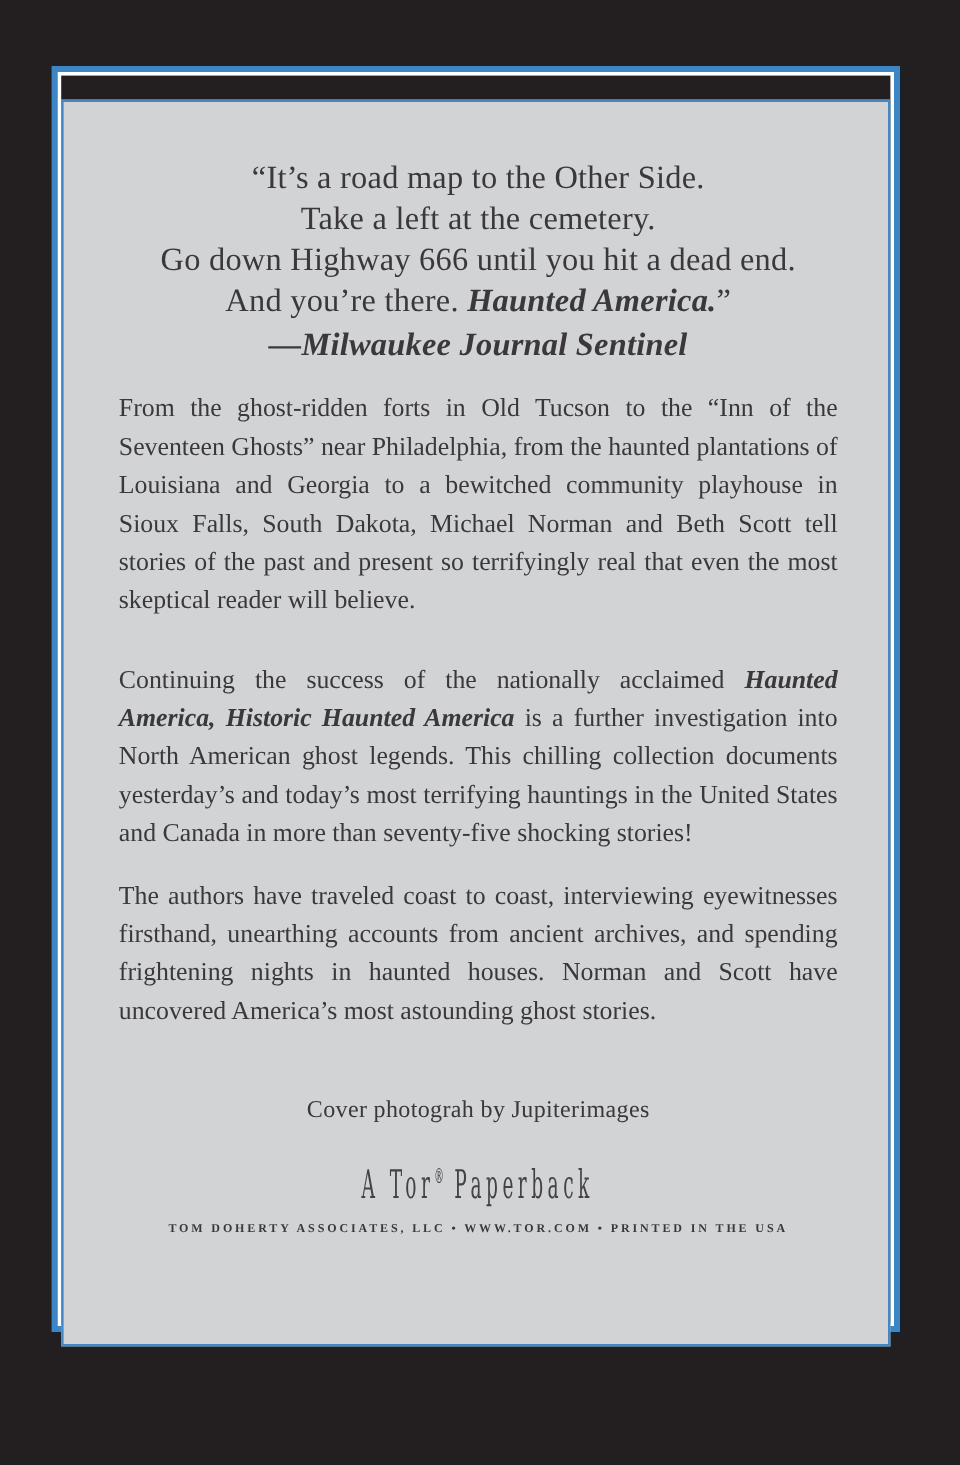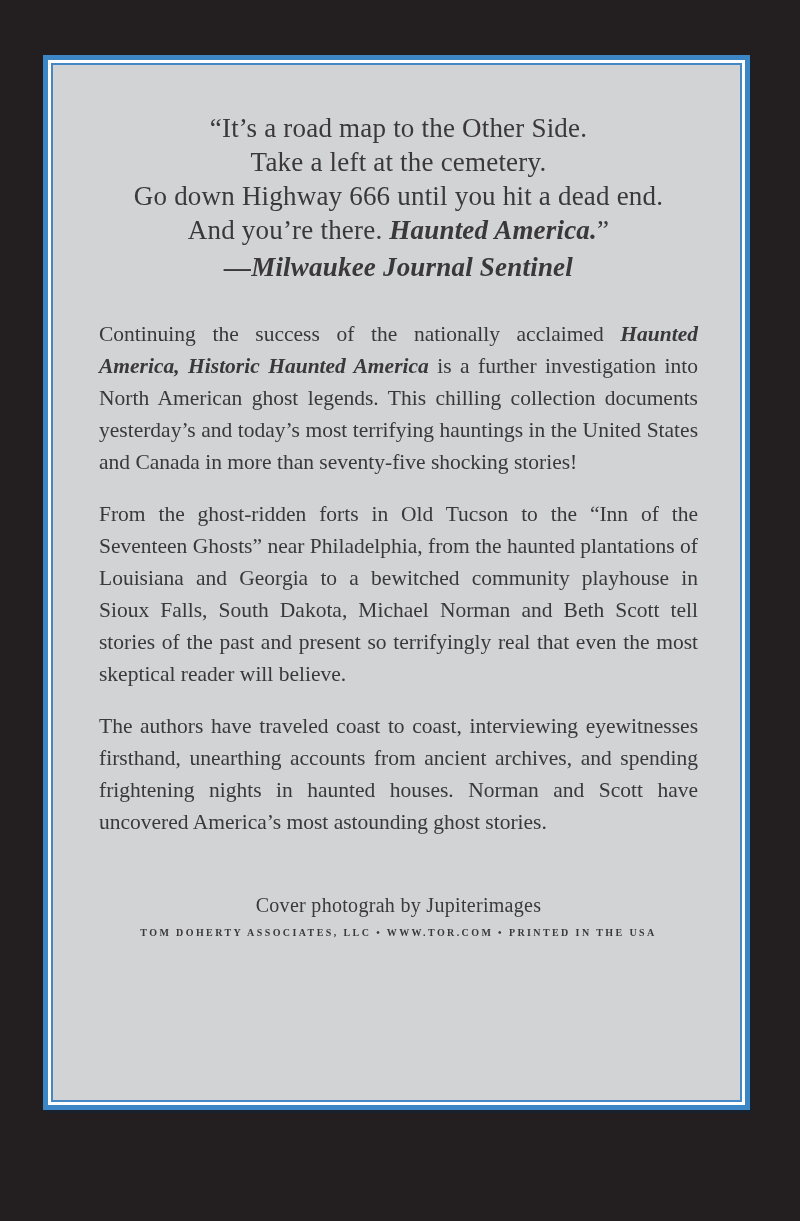--- a/index.html
+++ b/index.html
@@ -31,20 +31,21 @@
   }
   .panel {
     width: 100%;
     height: 100%;
     box-sizing: border-box;
     border: 2px solid #4388c4;
     background: #d1d3d4;
     padding: 0 42px 0 46px;
     color: #3a383b;
     overflow: hidden;
+    margin-top: 20px;
   }
   .quote {
     margin: 0;
     padding-top: 46px;
     text-align: center;
     font-size: 27px;
     line-height: 34px;
     letter-spacing: 0.2px;
   }
   .qline { white-space: nowrap; }
@@ -106,26 +107,29 @@
     <div class="panel">
 
       <blockquote class="quote">
         <div class="qline">“It’s a road map to the Other Side.</div>
         <div class="qline">Take a left at the cemetery.</div>
         <div class="qline">Go down Highway 666 until you hit a dead end.</div>
         <div class="qline"><span>And you’re there. </span><span class="it">Haunted America.</span><span>”</span></div>
         <div class="attr">—Milwaukee Journal Sentinel</div>
       </blockquote>
 
+      <p class="para">From the ghost-ridden forts in Old Tucson to the “Inn of the Seventeen Ghosts” near Philadelphia, from the haunted plantations of Louisiana and Georgia to a bewitched community playhouse in Sioux Falls, South Dakota, Michael Norman and Beth Scott tell stories of the past and present so terrifyingly real that even the most skeptical reader will believe.</p>
+
       <p class="para first"><span>Continuing the success of the nationally acclaimed </span><span class="it">Haunted America, Historic Haunted America</span><span> is a further investigation into North American ghost legends. This chilling collection documents yesterday’s and today’s most terrifying hauntings in the United States and Canada in more than seventy-five shocking stories!</span></p>
-
-      <p class="para">From the ghost-ridden forts in Old Tucson to the “Inn of the Seventeen Ghosts” near Philadelphia, from the haunted plantations of Louisiana and Georgia to a bewitched community playhouse in Sioux Falls, South Dakota, Michael Norman and Beth Scott tell stories of the past and present so terrifyingly real that even the most skeptical reader will believe.</p>
 
       <p class="para">The authors have traveled coast to coast, interviewing eyewitnesses firsthand, unearthing accounts from ancient archives, and spending frightening nights in haunted houses. Norman and Scott have uncovered America’s most astounding ghost stories.</p>
 
       <div class="credit">Cover photograh by Jupiterimages</div>
 
+      <div class="tor-logo">
+        <span class="tor-text"><span>A Tor</span><span class="reg">®</span><span> Paperback</span></span>
+      </div>
 
       <div class="imprint">TOM DOHERTY ASSOCIATES, LLC • WWW.TOR.COM • PRINTED IN THE USA</div>
 
     </div>
   </div>
 </div>
 
 </body></html>

